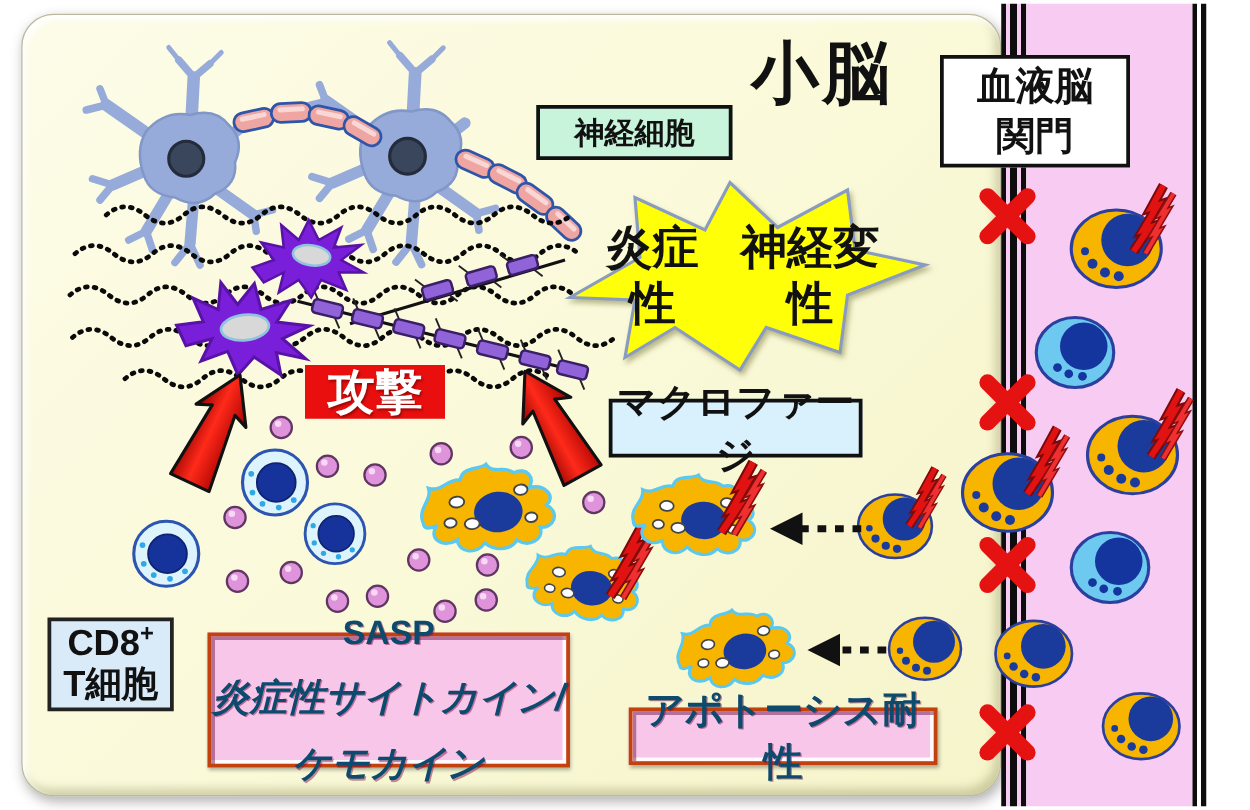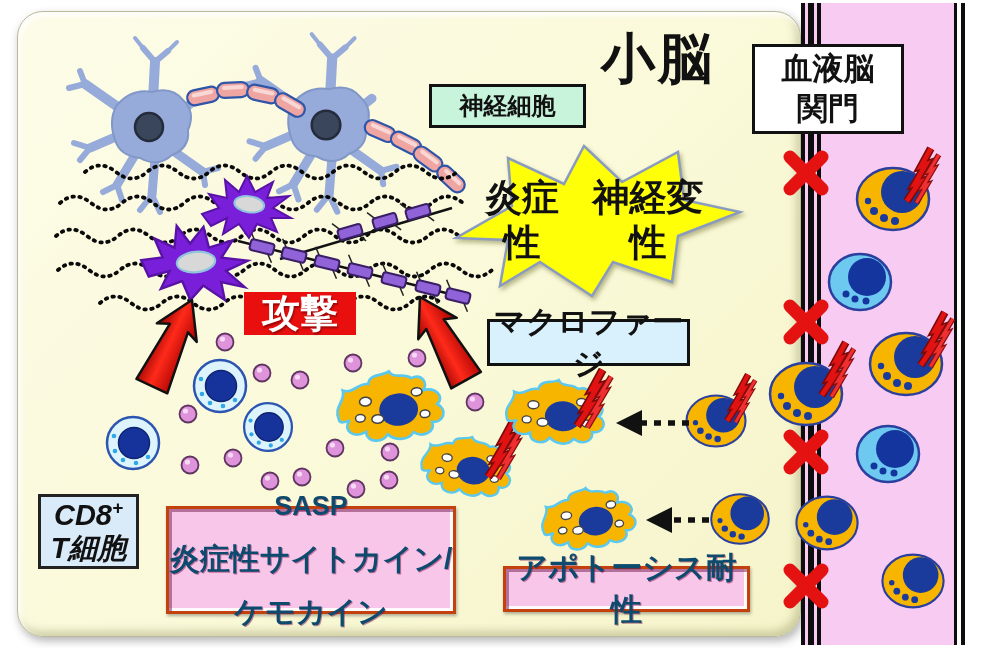--- a/index.html
+++ b/index.html
@@ -23,28 +23,28 @@
        font-weight:bold;color:#111;text-align:center;box-sizing:border-box;}
   .title{left:593px;top:28px;width:130px;height:62px;font-size:54px;letter-spacing:3px;}
   .bbb{left:752px;top:44px;width:152px;height:90px;background:#fff;border:3px solid #111;
        flex-direction:column;font-size:31px;line-height:1.28;}
   .neuronlbl{left:429px;top:84px;width:157px;height:44px;background:#C7F4DB;border:3px solid #111;font-size:24px;}
   .startext{left:468px;top:172px;width:252px;height:96px;flex-direction:row;font-size:37px;line-height:1.22;}
   .attack{left:244px;top:292px;width:112px;height:43px;background:#E90F0F;color:#fff;font-size:38px;
           text-shadow:1px 2px 2px rgba(100,0,0,.6);}
   .maclbl{left:487px;top:319px;width:203px;height:47px;background:#D9F1FC;border:3px solid #111;font-size:31px;}
   .cd8{left:38px;top:494px;width:101px;height:75px;background:#D9EAF8;border:3px solid #222;
-       flex-direction:column;font-size:29px;line-height:1.15;font-style:italic;}
+       flex-direction:column;font-size:29px;line-height:1.15;}
   .cd8 sup{font-size:19px;vertical-align:super;}
   .pinkbox{background:#F7C6E8;border:3px solid #c2410c;color:#0c4a6e;
        box-shadow:inset 3px 3px 0 rgba(110,25,75,.5), inset -3px -3px 0 rgba(255,255,255,.9), 1px 2px 3px rgba(0,0,0,.3);
        text-shadow:1px 1px 0 rgba(130,0,60,.45);gap:20px;}
   .sasp{left:166px;top:506px;width:290px;height:108px;flex-direction:column;line-height:1.12;}
   .sasp .l1{font-size:27px;}
-  .sasp .l2,.sasp .l3{font-size:30px;}
+  .sasp .l2,.sasp .l3{font-size:30px;font-style:italic;}
   .apo{left:503px;top:566px;width:247px;height:46px;font-size:31px;}
 </style>
 </head>
 <body>
 
 <div class="stage">
 
   <div class="panel"></div>
   <div class="barrier-left"></div>
   <div class="vessel"></div>

